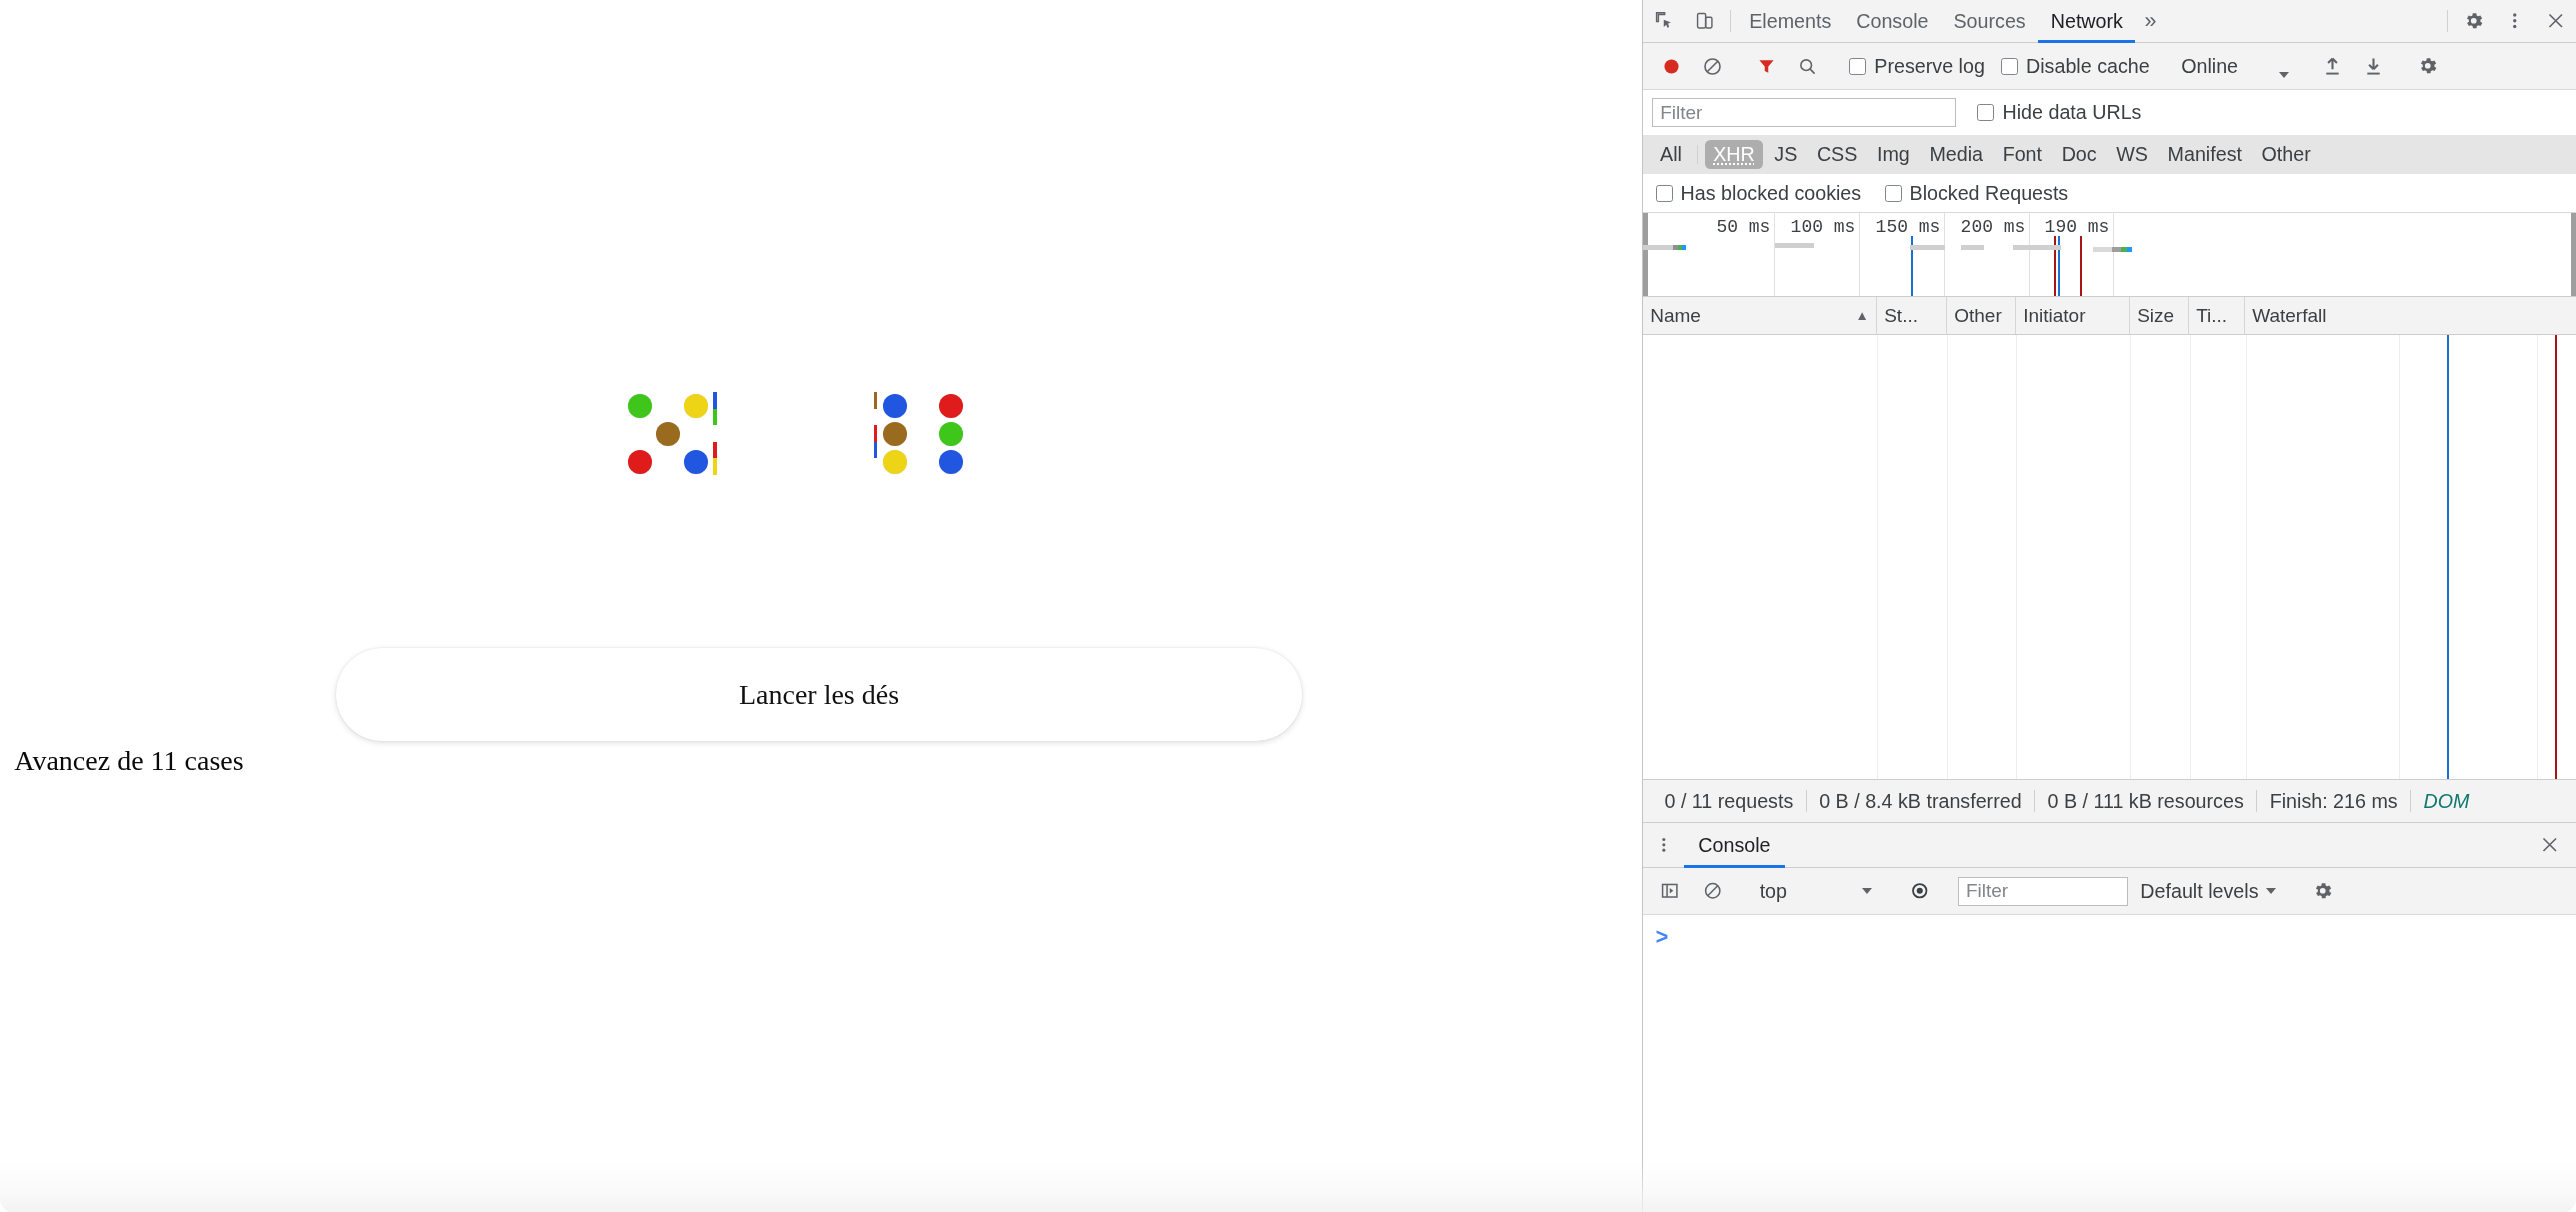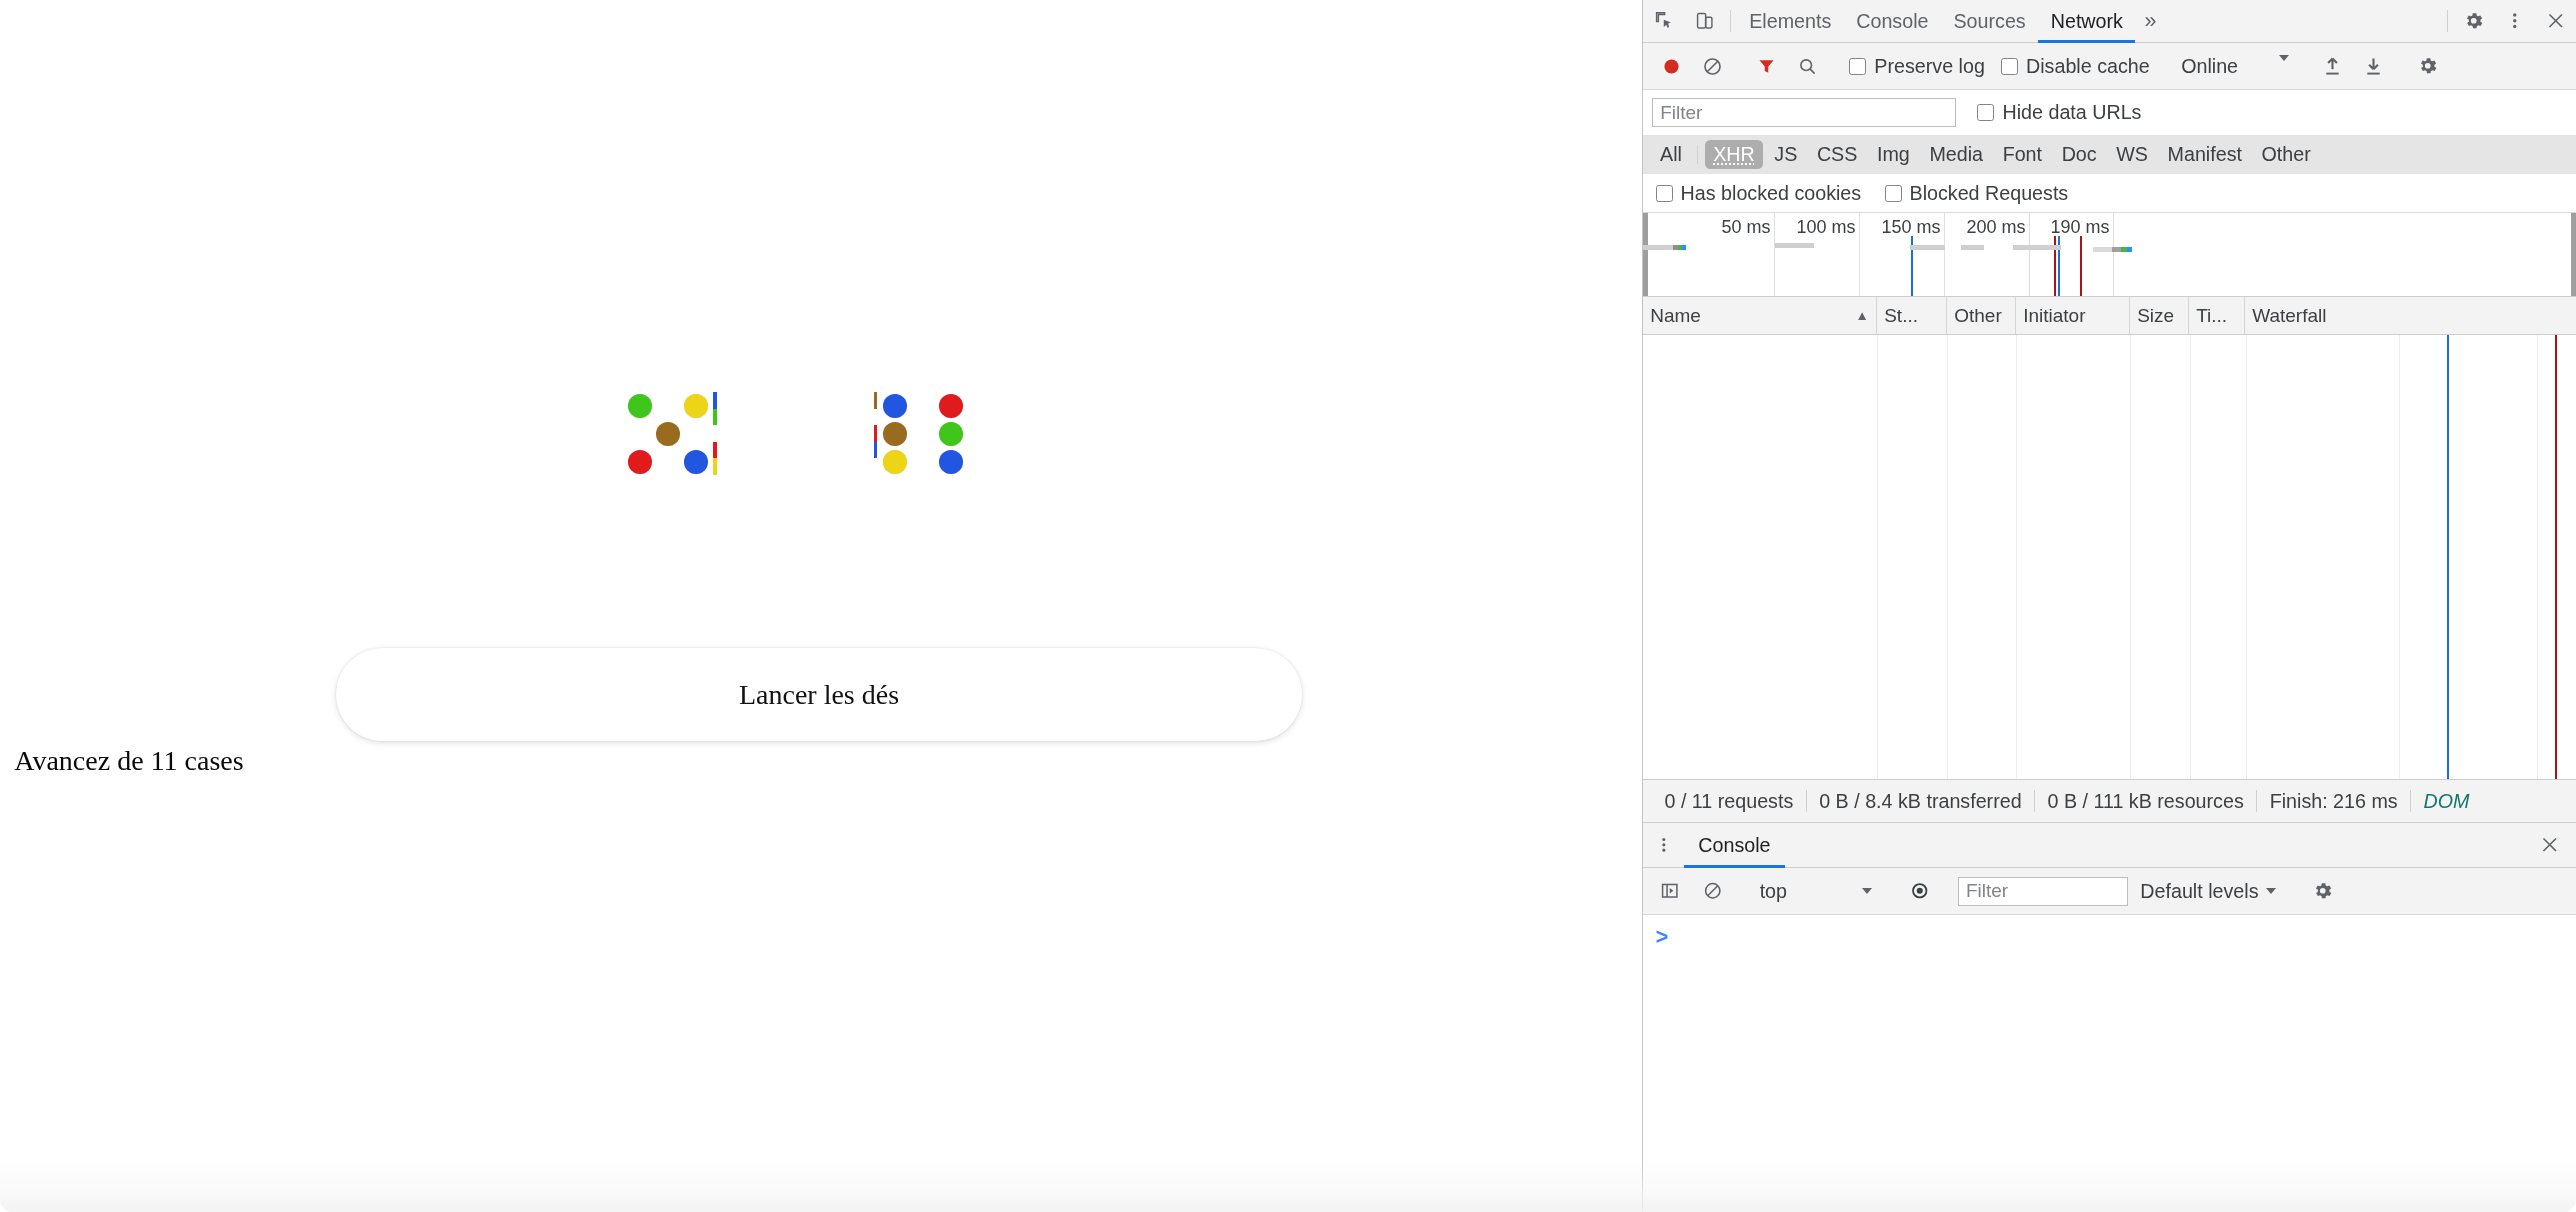--- a/index.html
+++ b/index.html
@@ -128,21 +128,21 @@
     display:flex; align-items:center; padding: 0 9px;
     gap: 1.8px;
   }
   .tb-btn { width:39px; height:39px; display:flex; align-items:center; justify-content:center; cursor:pointer; border-radius:2.7px; }
   .cbx { display:flex; align-items:center; gap:8px; cursor:pointer; padding: 0 7.2px; white-space:nowrap; }
   .cbx .box {
     width:17px; height:17px; border:1.8px solid #80868b; border-radius:2.7px; background:#fff; flex:0 0 17px;
   }
   .cbx span.lbl { font-size:19.7px; color:#3c4043; }
   .throttle {
-    display:flex; align-items:flex-start; gap: 41px; padding: 0 9px; cursor:pointer;
+    display:flex; align-items:flex-end; gap: 41px; padding: 0 9px; cursor:pointer;
     font-size:19.7px; color:#3c4043;
   }
   .caret-down { width:0;height:0;border-left:5.4px solid transparent;border-right:5.4px solid transparent;border-top:6.3px solid #5f6368; }
 
   
   .dt-filterrow {
     height: 45px; flex:0 0 45px;
     background:#fff;
     display:flex; align-items:center; padding: 0 9px; gap: 14.3px;
     border-bottom: none;
@@ -180,21 +180,21 @@
   .dt-overview {
     height: 84px; flex: 0 0 84px;
     background:#fff;
     position:relative;
     border-bottom: 0.9px solid #cdcdcd;
     overflow:hidden;
   }
   .ov-scrollhandle-l { position:absolute; left:0; top:0; width:5.4px; height:100%; background:#9e9e9e; }
   .ov-scrollhandle-r { position:absolute; right:0; top:0; width:5.4px; height:100%; background:#9e9e9e; }
   .ov-grid-line { position:absolute; top:0; bottom:0; width:0.9px; background:#e0e0e0; }
-  .ov-label { position:absolute; top:3.6px; font-size:18px; color:#3c4043; transform: translateX(-100%); padding-right:3.6px; }
+  .ov-label { position:absolute; top:3.6px; font-size:18px; color:#3c4043; transform: translateX(-100%); padding-right:3.6px;font-family:Liberation Mono, monospace; }
   .ov-bar { position:absolute; height:5.4px; display:flex; }
   .ov-bar i { display:block; height:100%; }
   .ov-event { position:absolute; top:23px; bottom:0; width:1.8px; }
 
   
   .dt-table { flex: 1 1 auto; display:flex; flex-direction:column; min-height:0; background:#fff; }
   .dt-thead {
     height: 38px; flex:0 0 38px;
     background:#f3f3f3;
     border-bottom:0.9px solid #cdcdcd;

